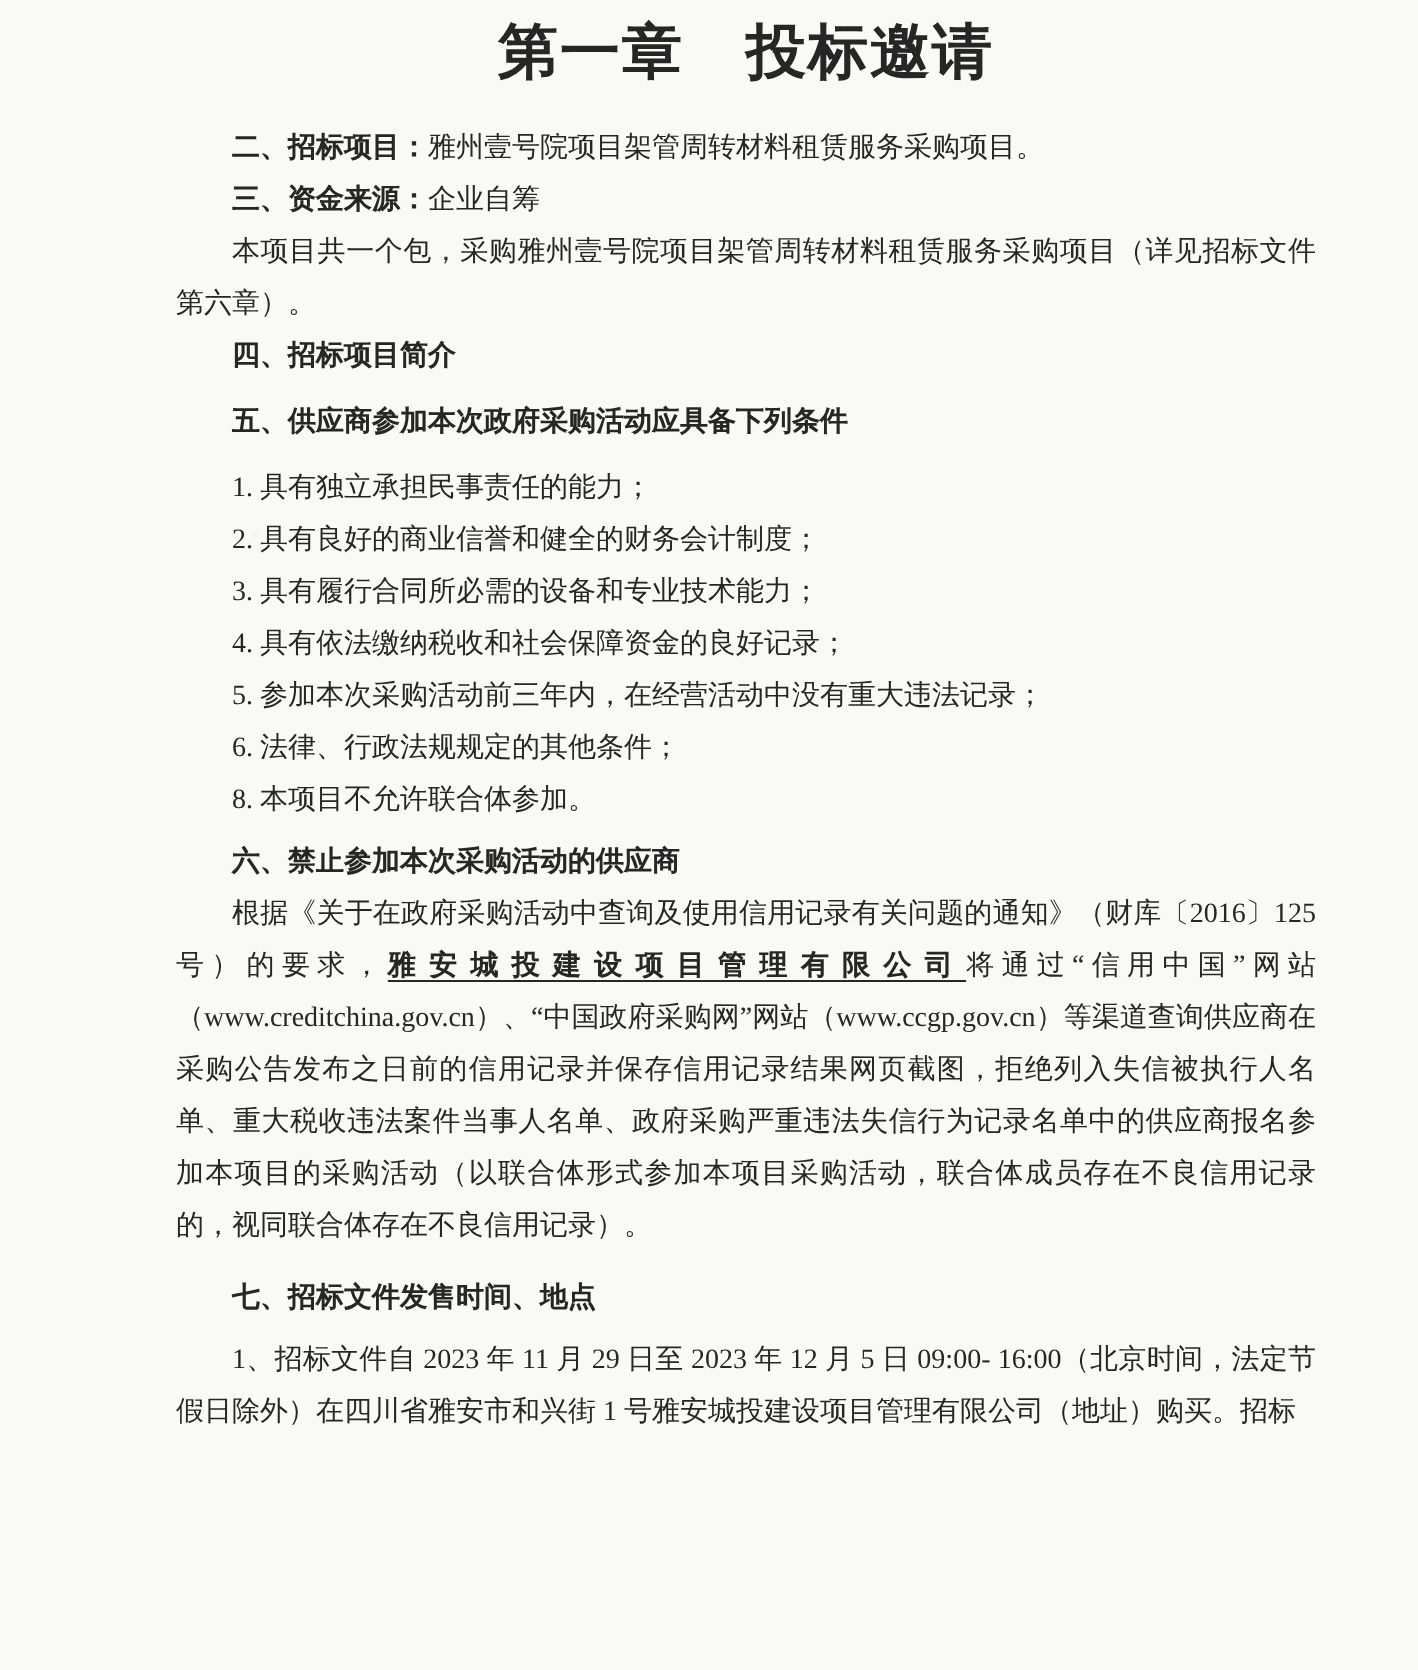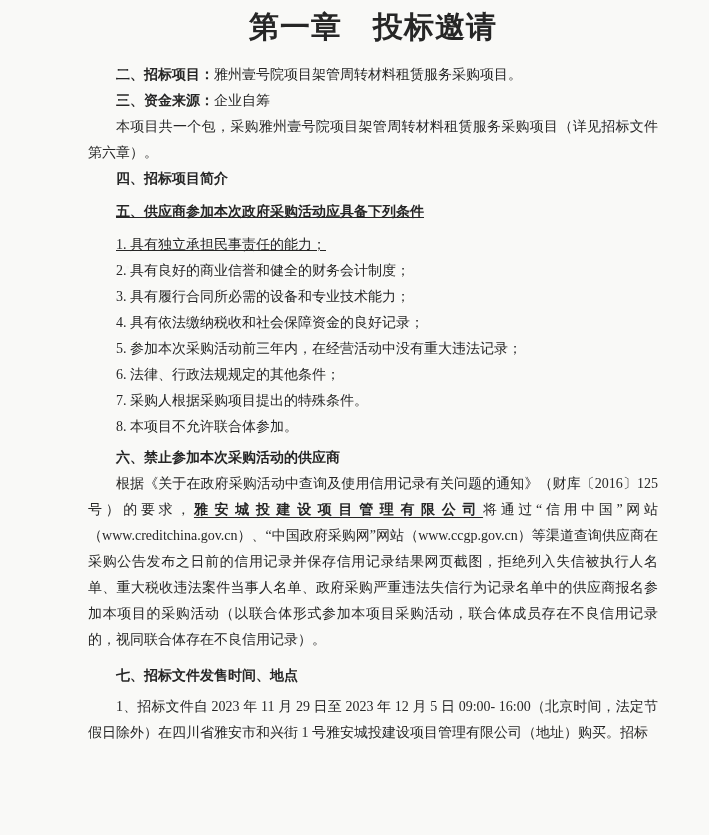--- a/index.html
+++ b/index.html
@@ -36,21 +36,21 @@
   }
   .indent { text-indent: 2em; }
   .b { font-weight: bold; }
   .u {
     text-decoration: underline;
     text-underline-offset: 3px;
     text-decoration-thickness: 1px;
   }
   .ls { letter-spacing: 3px; }
   .gap-sm { margin-top: 5px; }
-  .gap-md { margin-top: 7px; text-decoration: underline; }
+  .gap-md { margin-top: 7px; }
   .gap-lg { margin-top: 10px; }
 </style>
 </head>
 <body>
 
 <div class="page">
 
   <div class="doc-title">第一章　投标邀请</div>
 
 
@@ -68,21 +68,20 @@
   <p class="indent b">四、招标项目简介</p>
 
   <p class="indent b gap-md">五、供应商参加本次政府采购活动应具备下列条件</p>
 
   <p class="indent gap-md">1. 具有独立承担民事责任的能力；</p>
   <p class="indent">2. 具有良好的商业信誉和健全的财务会计制度；</p>
   <p class="indent">3. 具有履行合同所必需的设备和专业技术能力；</p>
   <p class="indent">4. 具有依法缴纳税收和社会保障资金的良好记录；</p>
   <p class="indent">5. 参加本次采购活动前三年内，在经营活动中没有重大违法记录；</p>
   <p class="indent">6. 法律、行政法规规定的其他条件；</p>
-  <p class="indent">7. 采购人根据采购项目提出的特殊条件。</p>
   <p class="indent">8. 本项目不允许联合体参加。</p>
 
   <p class="indent b gap-sm">六、禁止参加本次采购活动的供应商</p>
 
   <p class="indent">
     <span>根据《关于在政府采购活动中查询及使用信用记录有关问题的通知》（财库〔2016〕125号）的要求，</span><span class="u b ls">雅安城投建设项目管理有限公司</span><span>将通过“信用中国”网站（www.creditchina.gov.cn）、“中国政府采购网”网站（www.ccgp.gov.cn）等渠道查询供应商在采购公告发布之日前的信用记录并保存信用记录结果网页截图，拒绝列入失信被执行人名单、重大税收违法案件当事人名单、政府采购严重违法失信行为记录名单中的供应商报名参加本项目的采购活动（以联合体形式参加本项目采购活动，联合体成员存在不良信用记录的，视同联合体存在不良信用记录）。</span>
   </p>
 
   <p class="indent b gap-lg">七、招标文件发售时间、地点</p>
 

